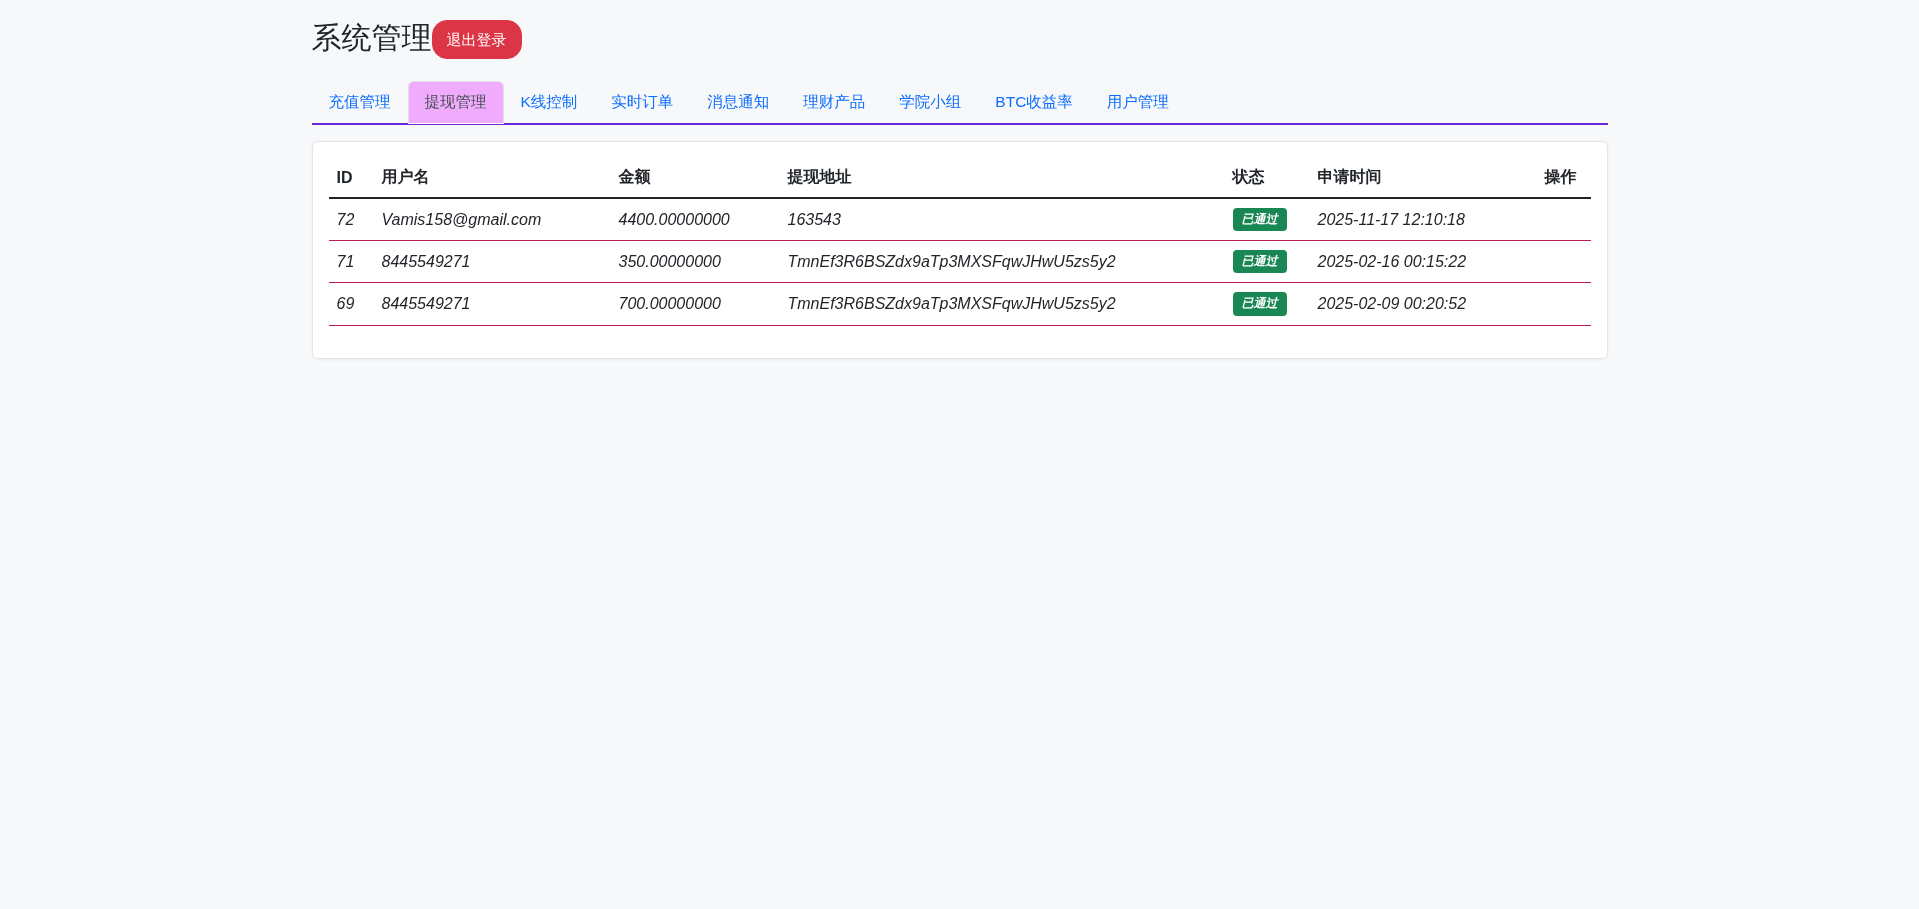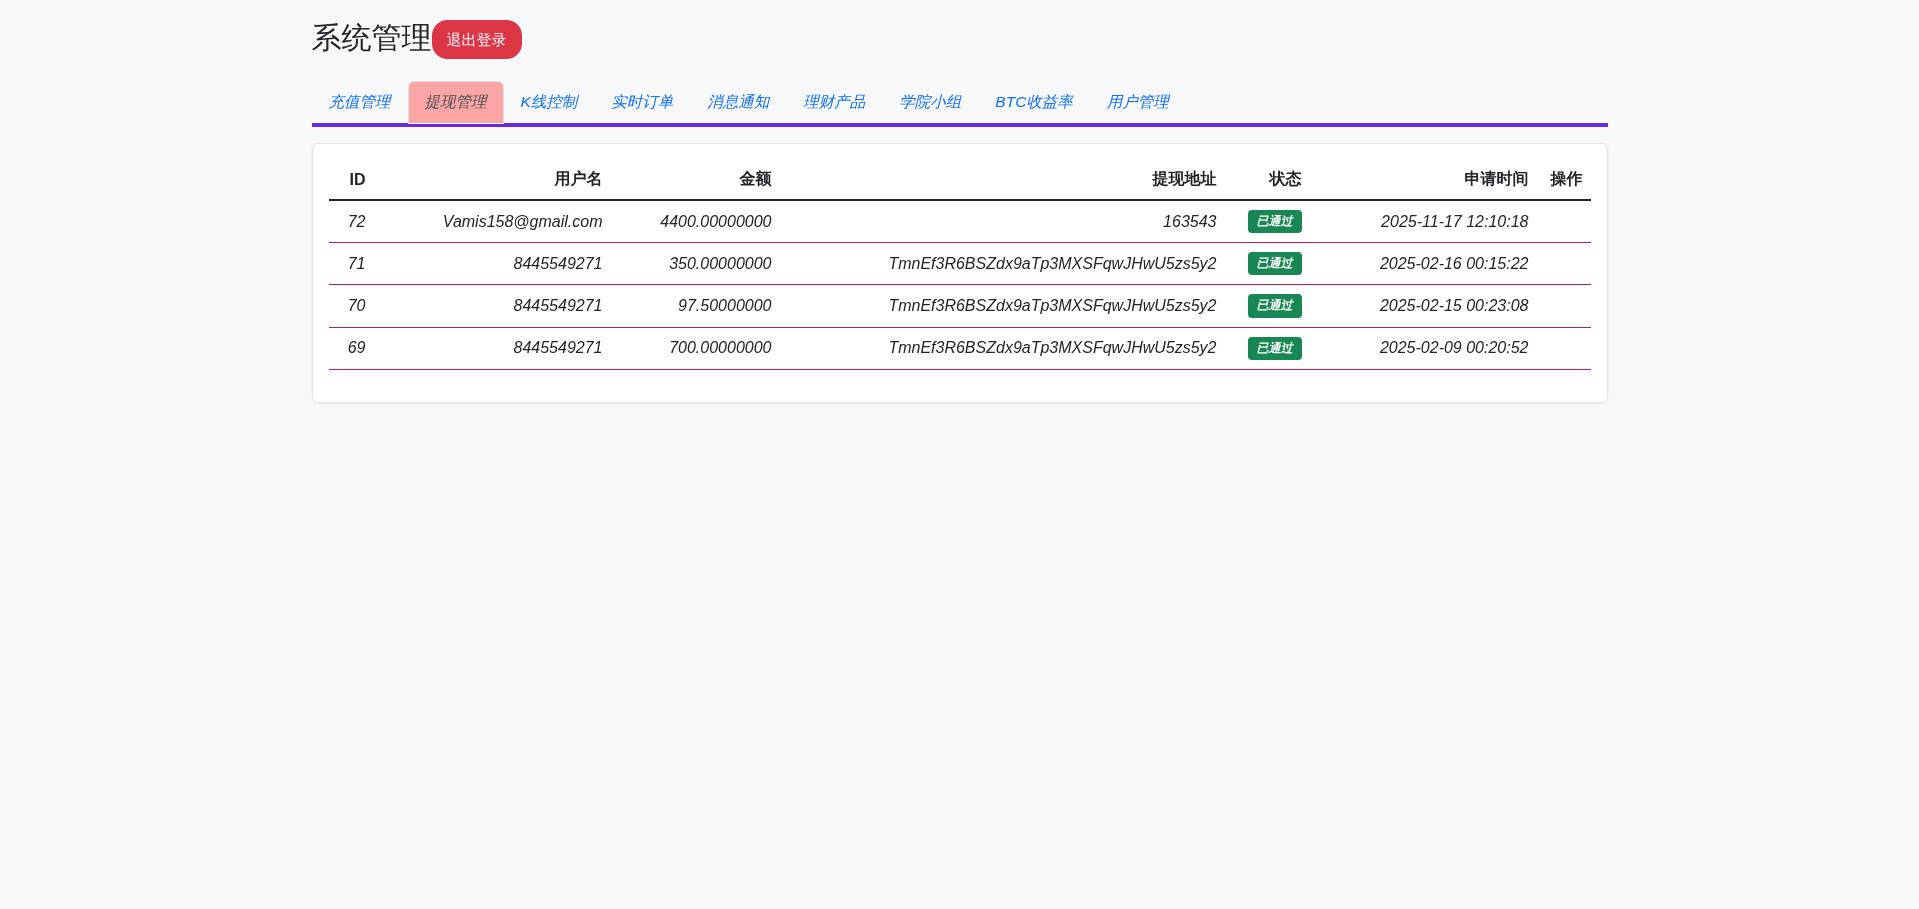--- a/index.html
+++ b/index.html
@@ -40,58 +40,57 @@
     cursor: pointer;
     line-height: 1.4;
   }
   
   .nav-tabs {
     display: flex;
     flex-wrap: wrap;
     list-style: none;
     margin: 22px 0 1px;
     padding: 0;
-    border-bottom: 4px solid #6d28d9;
-    font-style: italic;
+    border-bottom: 2px solid #6d28d9;
   }
   .nav-item { margin-bottom: -1px; }
   .nav-link {
     display: block;
     padding: 10px 16px;
     font-size: 15.5px;
     color: #0d6efd;
     text-decoration: none;
     background: transparent;
     border: 1px solid transparent;
     border-top-left-radius: 6px;
     border-top-right-radius: 6px;
     cursor: pointer;
   }
   .nav-link.active {
     color: #495057;
-    background-color: #fca5a5;
+    background-color: #f0abfc;
     border-color: #dee2e6 #dee2e6 #fff;
   }
   
   .card {
     margin-top: 16px;
     background: #fff;
     border: 1px solid #e4e7ea;
     border-radius: 6px;
     box-shadow: 0 1px 3px rgba(0,0,0,0.06);
   }
   .card-body { padding: 16px; }
   table.data-table {
     width: 100%;
     border-collapse: collapse;
     margin-bottom: 16px;
     font-size: 16px;
   }
   .data-table th, .data-table td {
-    text-align: right;
+    text-align: left;
     padding: 9px 8px;
     vertical-align: middle;
     white-space: nowrap;
     overflow: hidden;
   }
   .data-table thead th {
     font-weight: 700;
     border-bottom: 2px solid #212529;
   }
   .data-table tbody td {
@@ -193,29 +192,20 @@
           <tr>
             <td>71</td>
             <td>8445549271</td>
             <td>350.00000000</td>
             <td>TmnEf3R6BSZdx9aTp3MXSFqwJHwU5zs5y2</td>
             <td><span class="badge-success">已通过</span></td>
             <td>2025-02-16 00:15:22</td>
             <td></td>
           </tr>
           <tr>
-            <td>70</td>
-            <td>8445549271</td>
-            <td>97.50000000</td>
-            <td>TmnEf3R6BSZdx9aTp3MXSFqwJHwU5zs5y2</td>
-            <td><span class="badge-success">已通过</span></td>
-            <td>2025-02-15 00:23:08</td>
-            <td></td>
-          </tr>
-          <tr>
             <td>69</td>
             <td>8445549271</td>
             <td>700.00000000</td>
             <td>TmnEf3R6BSZdx9aTp3MXSFqwJHwU5zs5y2</td>
             <td><span class="badge-success">已通过</span></td>
             <td>2025-02-09 00:20:52</td>
             <td></td>
           </tr>
         </tbody>
       </table>

